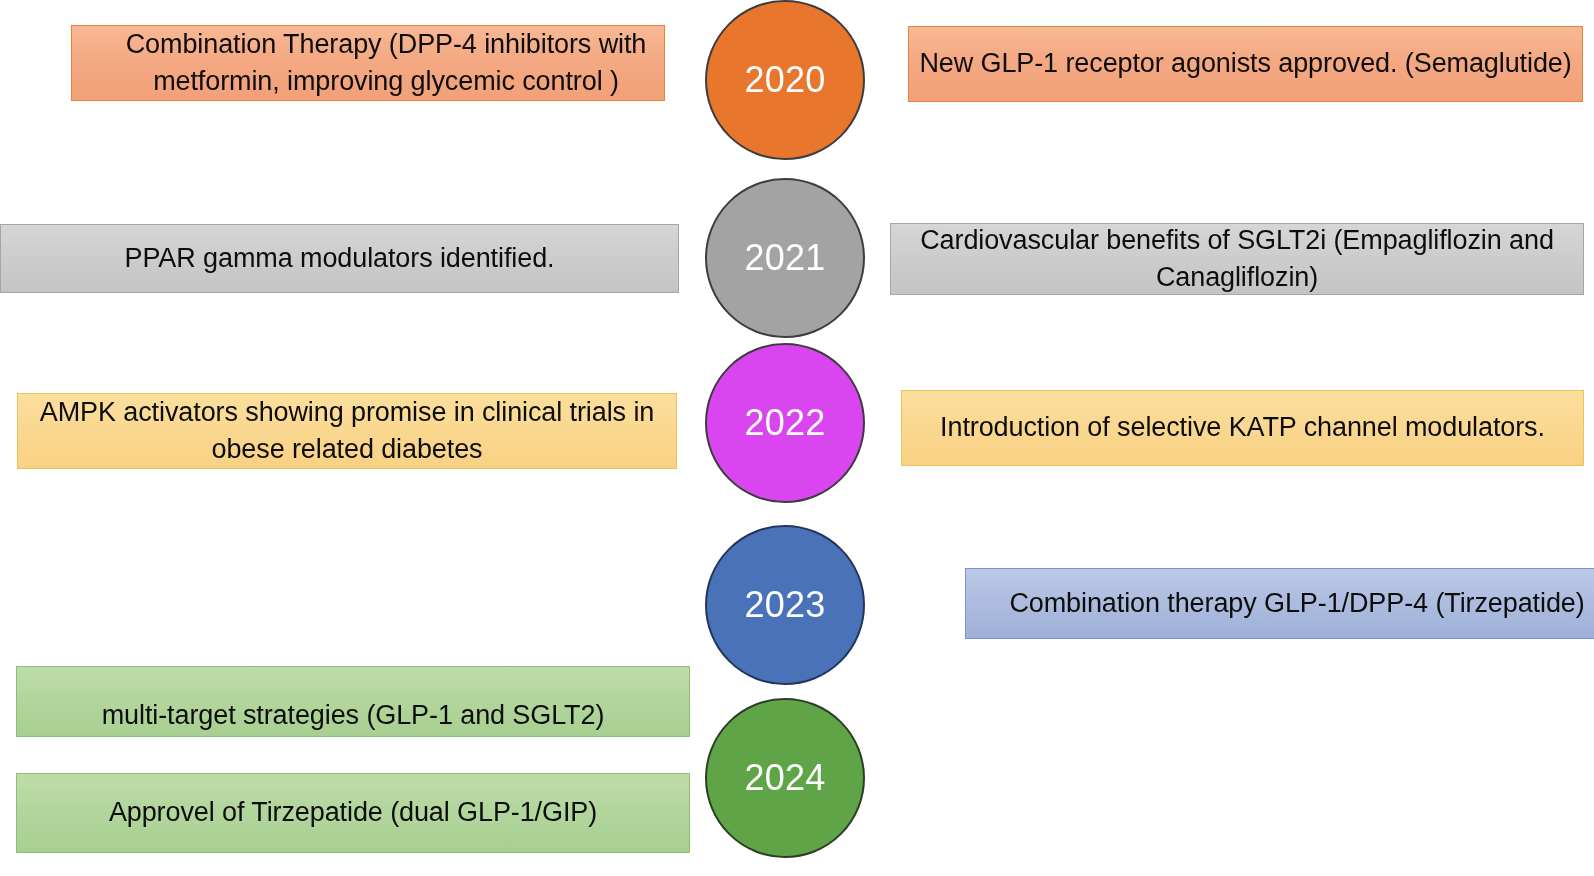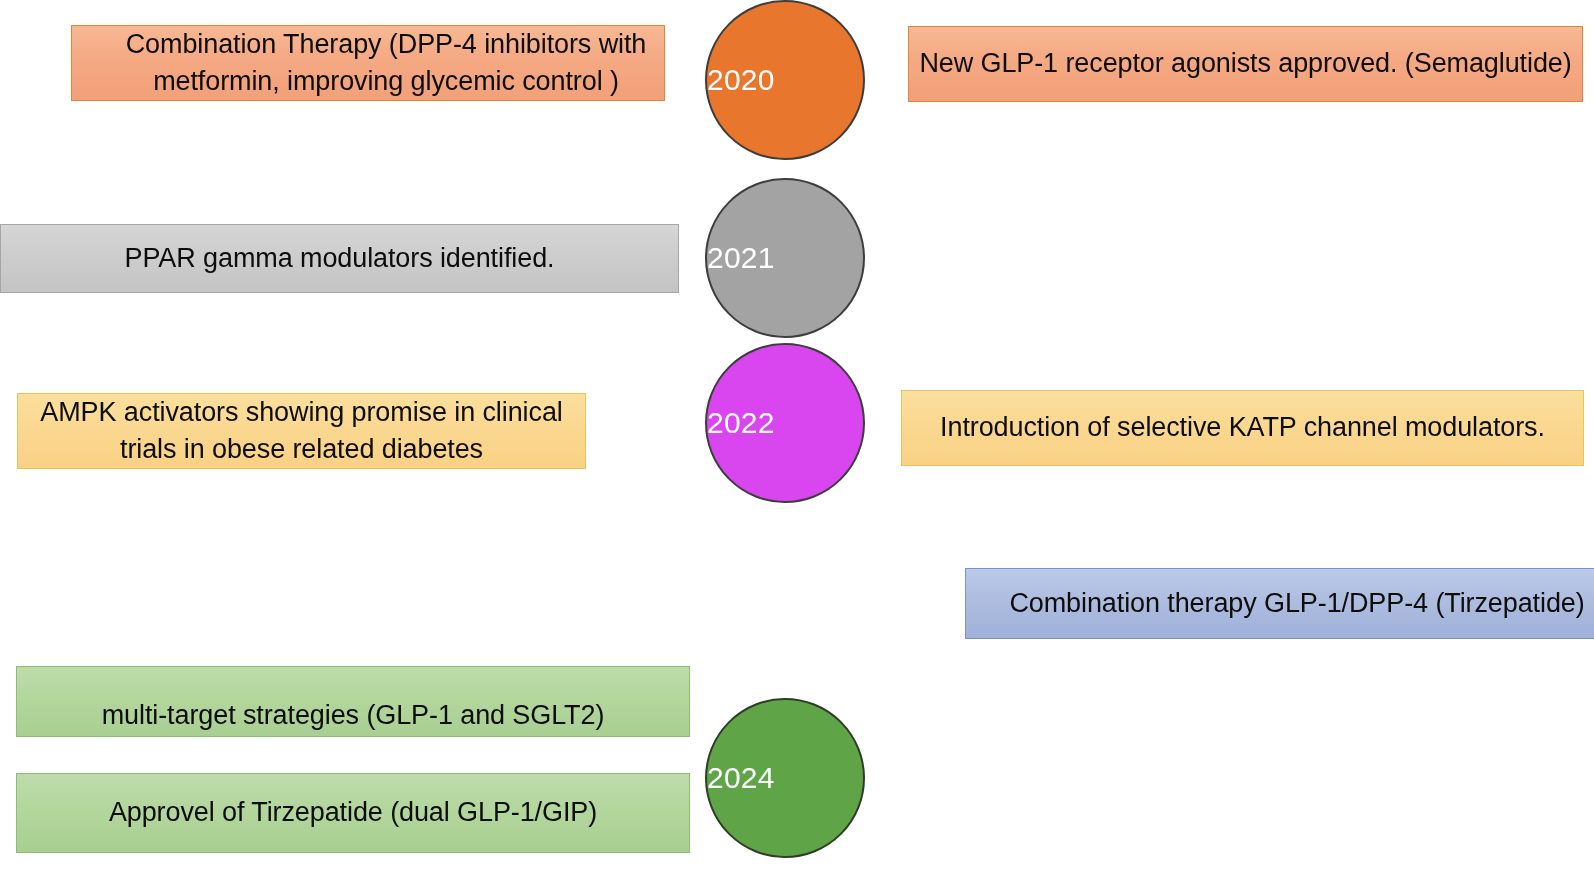--- a/index.html
+++ b/index.html
@@ -29,22 +29,23 @@
     line-height: 1.38;
     padding: 2px 10px;
     letter-spacing: -0.1px;
   }
   .tl-circle {
     position: absolute;
     box-sizing: border-box;
     border-radius: 50%;
     display: flex;
     align-items: center;
+    justify-content: center;
     color: #ffffff;
-    font-size: 30px;
+    font-size: 36px;
     letter-spacing: 0.2px;
   }
   
   .c-orange-box {
     background: linear-gradient(180deg, #f7b894 0%, #f4a983 45%, #f2a078 100%);
     border: 1px solid #e0853f;
   }
   .c-orange-circle {
     background: #e8762c;
     border: 2px solid #3d3d3d;
@@ -105,33 +106,39 @@
   </div>
 
   <div class="tl-box c-gray-box" style="left:0px; top:224px; width:679px; height:69px;">
     <span>PPAR gamma modulators identified.</span>
   </div>
 
   <div class="tl-circle c-gray-circle" style="left:705px; top:178px; width:160px; height:160px;">
     <span>2021</span>
   </div>
 
+  <div class="tl-box c-gray-box" style="left:890px; top:223px; width:694px; height:72px;">
+    <span>Cardiovascular benefits of SGLT2i (Empagliflozin and Canagliflozin)</span>
+  </div>
 
-  <div class="tl-box c-yellow-box" style="left:17px; top:393px; width:569px; height:76px;">
+  <div class="tl-box c-yellow-box" style="left:17px; top:393px; width:660px; height:76px;">
     <span>AMPK activators showing promise in clinical trials in obese related diabetes</span>
   </div>
 
   <div class="tl-circle c-yellow-circle" style="left:705px; top:343px; width:160px; height:160px;">
     <span>2022</span>
   </div>
 
   <div class="tl-box c-yellow-box" style="left:901px; top:390px; width:683px; height:76px;">
     <span>Introduction of selective KATP channel modulators.</span>
   </div>
 
+  <div class="tl-circle c-blue-circle" style="left:705px; top:525px; width:160px; height:160px;">
+    <span>2023</span>
+  </div>
 
   <div class="tl-box c-blue-box" style="left:920px; top:568px; width:664px; height:71px;">
     <span>Combination therapy GLP-1/DPP-4 (Tirzepatide)</span>
   </div>
 
   <div class="tl-box c-green-box" style="left:16px; top:666px; width:674px; height:71px;align-items:flex-end;">
     <span>multi-target strategies (GLP-1 and SGLT2)</span>
   </div>
 
   <div class="tl-box c-green-box" style="left:16px; top:773px; width:674px; height:80px;">

